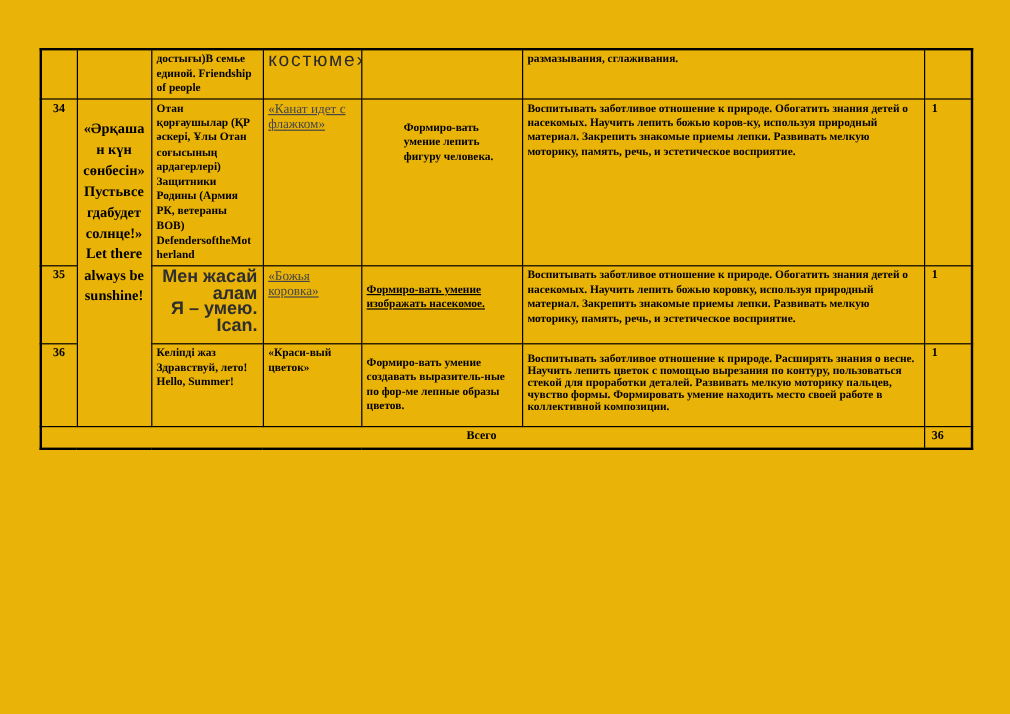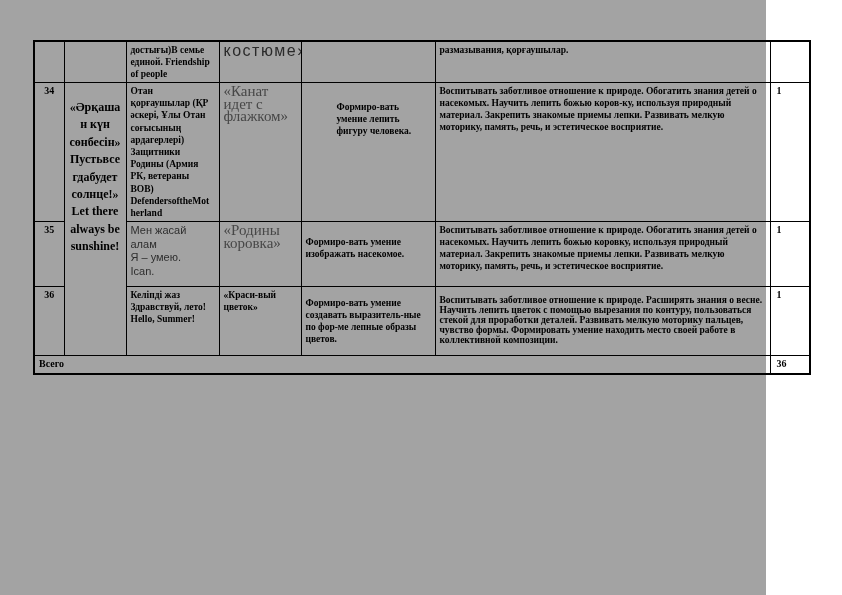--- a/index.html
+++ b/index.html
@@ -1,19 +1,19 @@
 <!DOCTYPE html>
 <html><head>
 <meta charset="utf-8">
 <style>
   * { margin: 0; padding: 0; box-sizing: border-box; }
   html, body { width: 842px; height: 595px; background: #ffffff; overflow: hidden; }
   body { font-family: "Liberation Serif", "DejaVu Serif", serif; }
 
-  .page { position: relative; width: 766px; height: 595px; background: #a3a3a3; }
+  .page { position: relative; width: 842px; height: 595px; background: #eab308; }
 
   .doc-table {
     position: absolute;
     left: 33px; top: 40px;
     width: 776px;
     border-collapse: collapse;
     table-layout: fixed;
     border: 2.5px solid #000000;
   }
   .doc-table td {
@@ -37,53 +37,55 @@
     line-height: 17.4px;
     padding-top: 16px;
     color: #000000;
     font-family: Liberation Serif, serif;
   }
 
   td.cell-lex34 { line-height: 12.2px; overflow-wrap: break-word; font-family: Liberation Serif, serif; }
 
   td.cell-lex35 {
     font-family: "Liberation Sans", "DejaVu Sans", sans-serif;
-    font-weight: normal;
+    font-weight: bold;
     color: #2e2e2e;
-    font-size: 11px;
+    font-size: 15px;
     line-height: 13.5px;
+    text-align: right;
   }
 
   td.cell-title-reg {
     font-weight: normal;
     color: #474747;
-    font-size: 15px;
+    font-size: 11px;
     line-height: 12.5px;
+    text-decoration: underline;
   }
 
   td.cell-costume {
     font-family: "Liberation Sans", "DejaVu Sans", sans-serif;
     font-weight: normal;
     color: #2a2a2a;
     font-size: 16px;
     letter-spacing: 1.5px;
     line-height: 13px;
     margin-left: 16px;
   }
 
   td.cell-goal34 { padding-top: 18px; padding-left: 35px; }
-  td.cell-goal35 { padding-top: 14px; }
+  td.cell-goal35 { padding-top: 14px; text-decoration: underline; }
   td.cell-goal36 { padding-top: 10px; }
 
   td.cell-tasks { line-height: 12px; }
   td.cell-tasks36 { line-height: 10px; padding-top: 8px; }
 
   td.cell-hours { padding-left: 6px; font-size: 10px; }
 
-  td.cell-total-label { text-align: left; padding-right: 6px; font-size: 10px; line-height: 12px; }
+  td.cell-total-label { text-align: center; padding-right: 6px; font-size: 10px; line-height: 12px; }
   td.cell-total-value { padding-left: 6px; font-size: 10px; line-height: 12px; }
 
   tr.r-cont  { height: 38px; }
   tr.r-34    { height: 138px; }
   tr.r-35    { height: 65px; margin-left: 43px; }
   tr.r-36    { height: 69px; }
   tr.r-total { height: 18px; }
 </style>
 </head>
 <body>
@@ -102,21 +104,21 @@
 
     <tbody>
         <tr class="r-cont">
       <td class="cell-num"></td>
       <td></td>
       <td class="prewrap">достығы)В семье
 единой. Friendship
 of people</td>
       <td class="cell-costume">костюме»</td>
       <td></td>
-      <td class="cell-tasks">размазывания, қорғаушылар.</td>
+      <td class="cell-tasks">размазывания, сглаживания.</td>
       <td class="cell-hours"></td>
     </tr>
 
     <tr class="r-34">
       <td class="cell-num">34</td>
       <td class="cell-theme prewrap" rowspan="3">«Әрқаша
 н күн
 сөнбесін»
 Пустьвсе
 гдабудет
@@ -140,21 +142,21 @@
       <td class="cell-tasks">Воспитывать заботливое отношение к природе. Обогатить знания детей о насекомых. Научить лепить божью коров-ку, используя природный материал. Закрепить знакомые приемы лепки. Развивать мелкую моторику, память, речь, и эстетическое восприятие.</td>
       <td class="cell-hours">1</td>
     </tr>
 
     <tr class="r-35">
       <td class="cell-num">35</td>
       <td class="cell-lex35 prewrap">Мен жасай
 алам
 Я – умею.
 Ican.</td>
-      <td class="cell-title-reg">«Родины коровка»</td>
+      <td class="cell-title-reg">«Божья коровка»</td>
       <td class="cell-goal35">Формиро-вать умение изображать насекомое.</td>
       <td class="cell-tasks">Воспитывать заботливое отношение к природе. Обогатить знания детей о насекомых. Научить лепить божью коровку, используя природный материал. Закрепить знакомые приемы лепки. Развивать мелкую моторику, память, речь, и эстетическое восприятие.</td>
       <td class="cell-hours">1</td>
     </tr>
 
     <tr class="r-36">
       <td class="cell-num">36</td>
       <td class="prewrap">Келіпді жаз
 Здравствуй, лето!
 Hello, Summer!</td>

